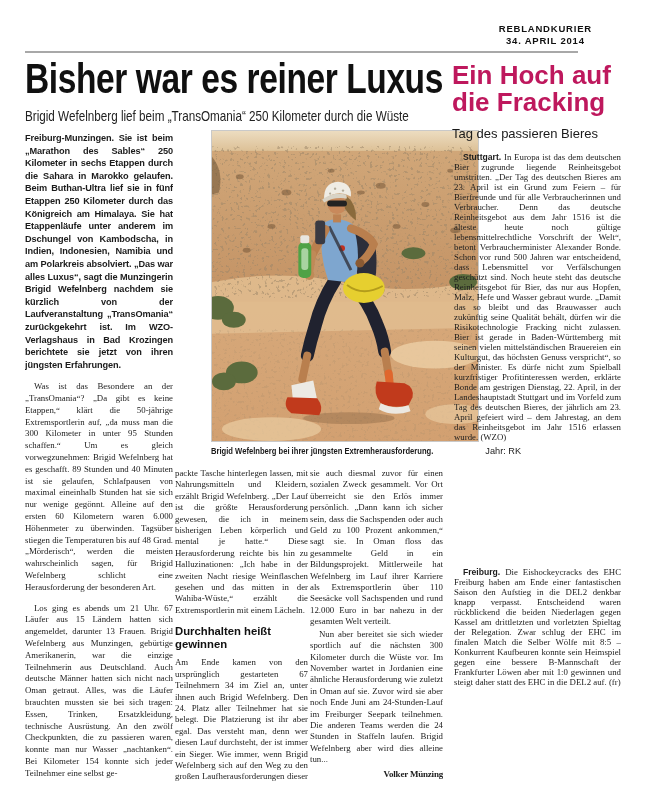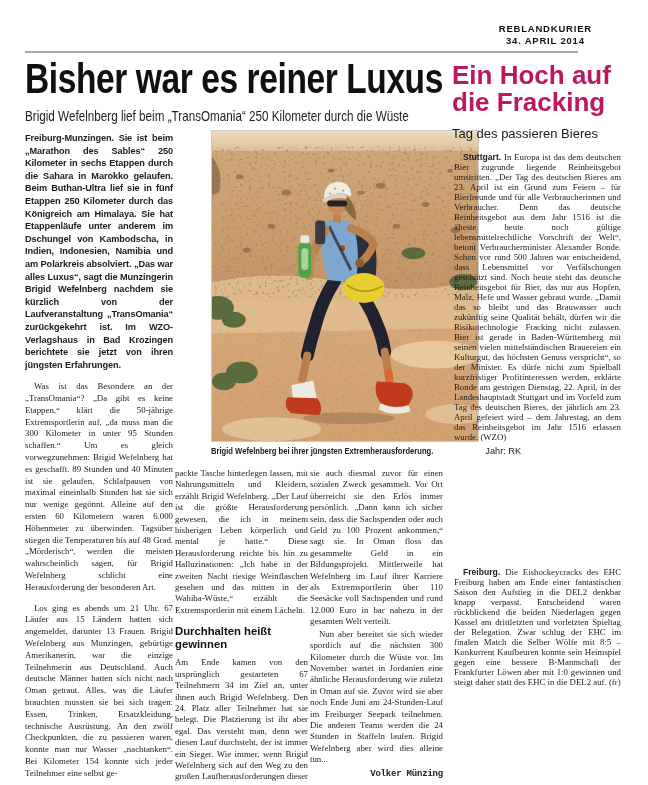--- a/index.html
+++ b/index.html
@@ -42,21 +42,21 @@
     font-family:"Liberation Sans", sans-serif;font-weight:bold;
     font-size:9.2px;line-height:12.6px;letter-spacing:-.1px;
     margin-bottom:10px !important;
   }
   .col1 p.ind{margin-top:9px;}
   .crosshead{
     font-family:"Liberation Sans", sans-serif;font-weight:bold;
     font-size:11.3px;line-height:13px;margin:9px 0 6px 0;text-align:left;color:#111;
   }
   .author{
-    font-family:Liberation Mono, monospace;font-weight:bold;
+    font-family:Liberation Serif, serif;font-weight:bold;
     font-size:9px;text-align:right;margin-top:3px;letter-spacing:-.2px;
   }
 
   
   .photo-wrap{position:absolute;left:175px;top:130px;width:268px;margin:0;padding-left:36px;}
   .photo{display:block;width:266px;height:310px;border:1px solid #c9c9c9;background:#d8b286;}
   .caption-row{
     display:flex;justify-content:space-between;align-items:baseline;margin-top:4px;
     font-family:"Liberation Sans", sans-serif;font-size:9.2px;color:#1a1a1a;
   }

